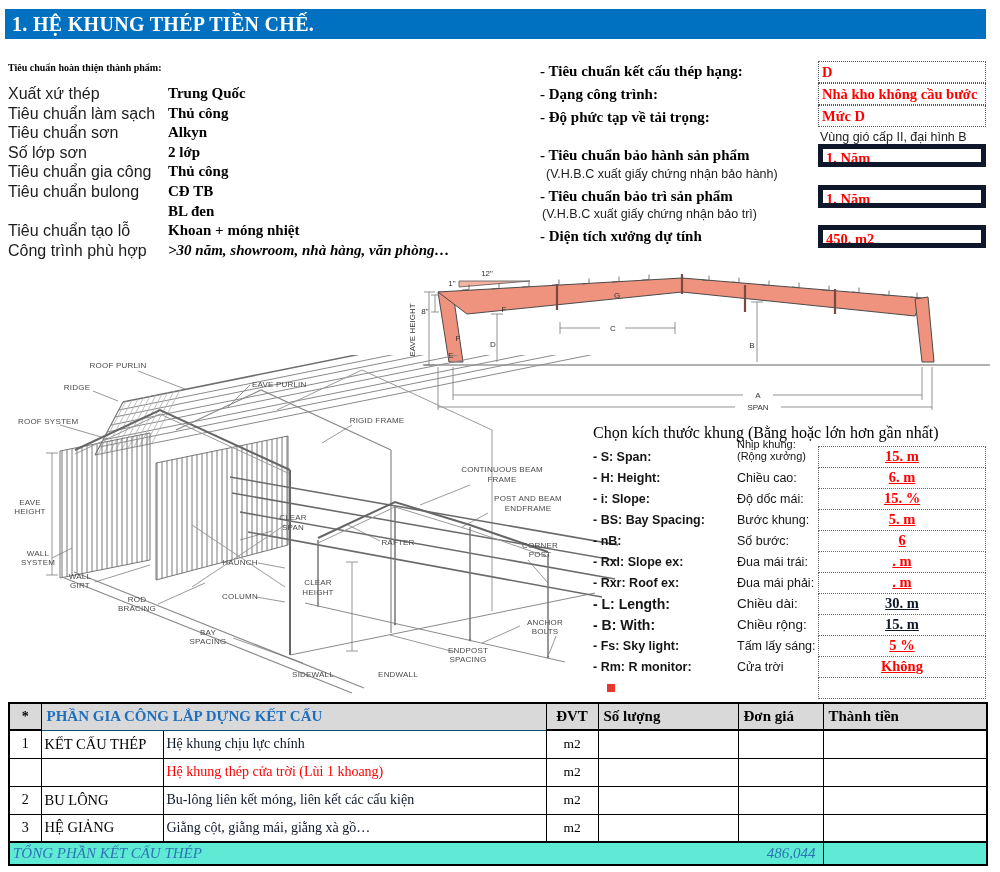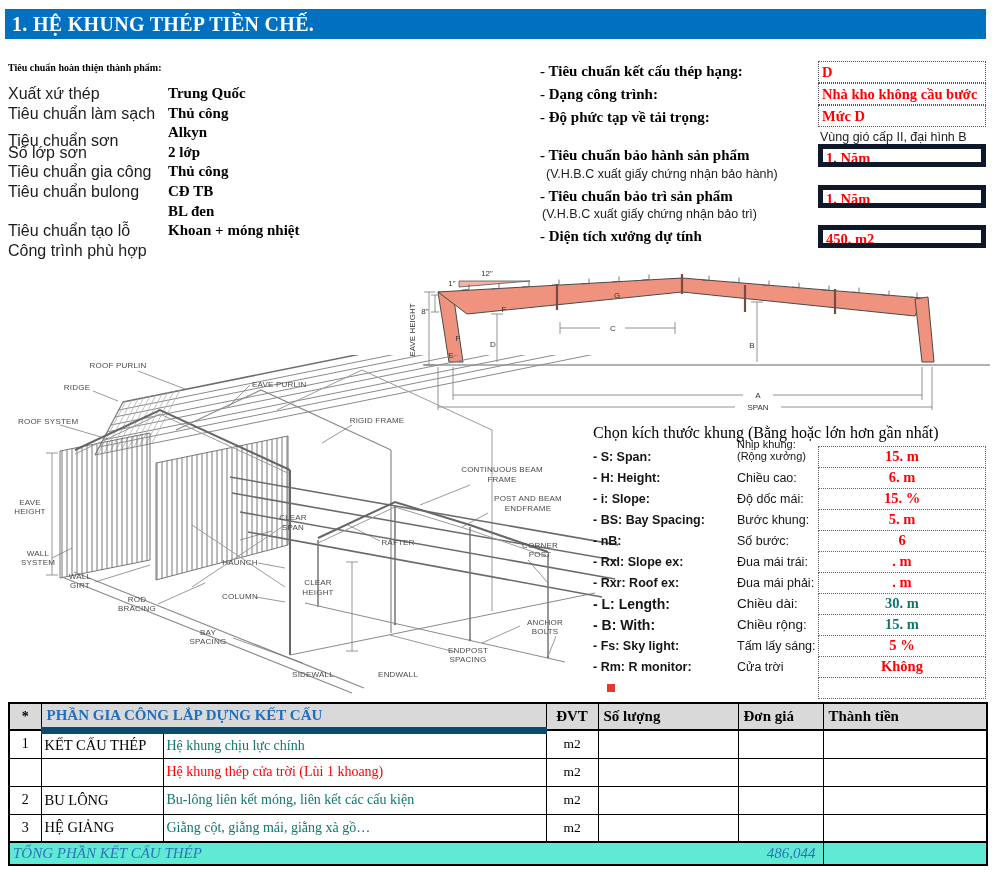--- a/index.html
+++ b/index.html
@@ -33,38 +33,38 @@
   .fs-title{position:absolute;left:593px;top:424px;font-family:"Liberation Serif",serif;
             font-size:16px;white-space:nowrap;}
   .fs-code{position:absolute;left:593px;width:148px;font-weight:bold;font-size:12.5px;
            color:#151515;white-space:nowrap;}
   .fs-code.big{font-size:14px;}
   .fs-vn{position:absolute;left:737px;width:82px;font-size:12.5px;color:#151515;white-space:nowrap;}
   .fs-vn.big{font-size:13.5px;}
   .fs-vn.small{font-size:11px;}
   .fs-val{position:absolute;left:818px;width:168px;height:22px;border:1px dotted #666;
           box-sizing:border-box;text-align:center;font-family:"Liberation Serif",serif;
-          font-weight:bold;font-size:14.5px;line-height:19px;}
+          font-weight:bold;font-size:14.5px;line-height:19px;text-decoration:underline;}
   [data-color="red"]{color:#FF0000;}
-  [data-color="black"]{color:#0f766e;}
+  [data-color="black"]{color:#0f172a;}
 
   
   .iso-svg{position:absolute;left:0;top:355px;}
   .xsec-svg{position:absolute;left:405px;top:262px;}
   .dlbl{font-family:"Liberation Sans",sans-serif;fill:#4a4a4a;}
   #iso .dlbl{font-size:8px;letter-spacing:.2px;}
   #xsec .dlbl{font-size:8px;fill:#333;}
 
   
   .cost{position:absolute;left:8px;top:702px;width:978px;border-collapse:collapse;
         font-family:"Liberation Serif",serif;border:2px solid #000;table-layout:fixed;}
   .cost th,.cost td{border:1px solid #000;padding:0 3px;box-sizing:border-box;}
   .cost thead th{background:#D9D9D9;height:27px;font-size:15px;}
   .cost th.star{font-size:14px;}
-  .cost th.main{color:#1F6FC0;text-align:left;padding-left:5px;border-bottom:7px solid #0c4a6e;}
+  .cost th.main{color:#1F6FC0;text-align:left;padding-left:5px;border-bottom:1px solid #0c4a6e;}
   .cost th.lft{text-align:left;padding-left:5px;}
   .cost thead th{border-bottom:2px solid #000;}
   .cost tbody td{height:28px;font-size:14px;}
   .cost td.no{text-align:center;}
   .cost td.cat{font-size:14.5px;}
   .cost td.unit{text-align:center;font-size:13.5px;}
   .cost tfoot td{background:#5eead4;height:23px;border-top:2px solid #000;}
   .foot-flex{display:flex;justify-content:space-between;align-items:center;
              color:#2E74B5;font-style:italic;font-size:15px;}
 </style>
@@ -74,32 +74,33 @@
 <div class="page">
 
   <div class="title-bar">1. HỆ KHUNG THÉP TIỀN CHẾ.</div>
 
   <div class="fin-head">Tiêu chuẩn hoàn thiện thành phẩm:</div>
 
   <div class="flabel" style="top:85px">Xuất xứ thép</div>
   <div class="fvalue" style="top:84px">Trung Quốc</div>
   <div class="flabel" style="top:105px">Tiêu chuẩn làm sạch</div>
   <div class="fvalue" style="top:104px">Thủ công</div>
-  <div class="flabel" style="top:132px">Tiêu chuẩn sơn</div>
+  <div class="flabel" style="top:124px">Tiêu chuẩn sơn</div>
   <div class="fvalue" style="top:123px">Alkyn</div>
   <div class="flabel" style="top:144px">Số lớp sơn</div>
   <div class="fvalue" style="top:143px">2 lớp</div>
   <div class="flabel" style="top:163px">Tiêu chuẩn gia công</div>
   <div class="fvalue" style="top:162px">Thủ công</div>
   <div class="flabel" style="top:183px">Tiêu chuẩn bulong</div>
   <div class="fvalue" style="top:182px">CĐ TB</div>
   <div class="fvalue" style="top:202px">BL đen</div>
   <div class="flabel" style="top:222px">Tiêu chuẩn tạo lỗ</div>
   <div class="fvalue" style="top:221px">Khoan + móng nhiệt</div>
   <div class="flabel" style="top:242px">Công trình phù hợp</div>
+  <div class="fvalue it" style="top:241px">&gt;30 năm, showroom, nhà hàng, văn phòng…</div>
 
   <div class="slabel" style="top:63px">- Tiêu chuẩn kết cấu thép hạng:</div>
   <div class="sbox dotted" style="top:61px">D</div>
   <div class="slabel" style="top:86px">- Dạng công trình:</div>
   <div class="sbox dotted" style="top:83px">Nhà kho không cầu bước</div>
   <div class="slabel" style="top:109px">- Độ phức tạp về tải trọng:</div>
   <div class="sbox dotted" style="top:105px">Mức D</div>
   <div class="snote" style="left:820px;top:130px">Vùng gió cấp II, đại hình B</div>
 
   <div class="slabel" style="top:147px">- Tiêu chuẩn bảo hành sản phẩm</div>

